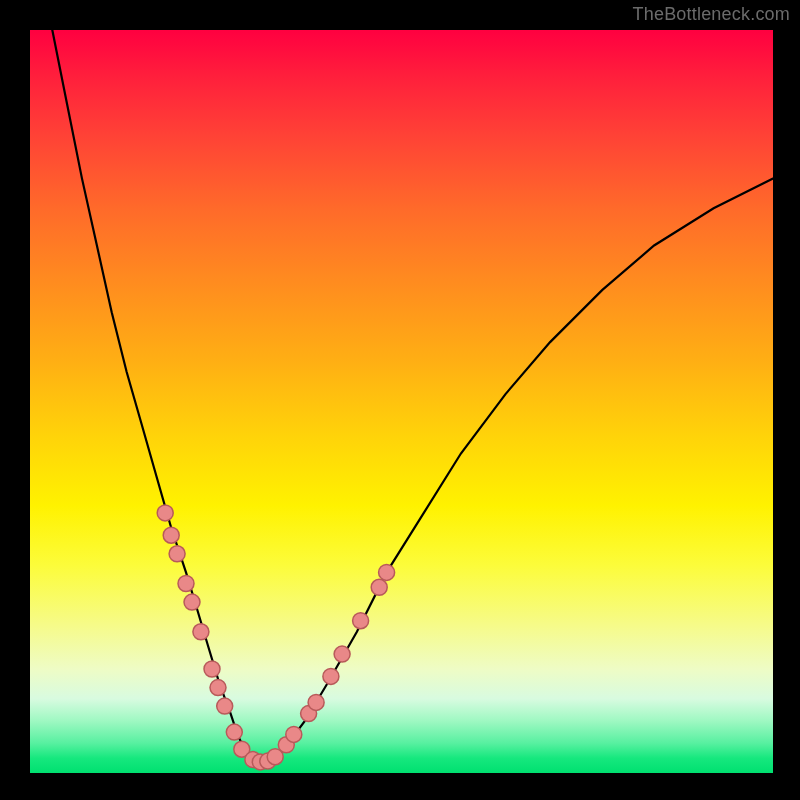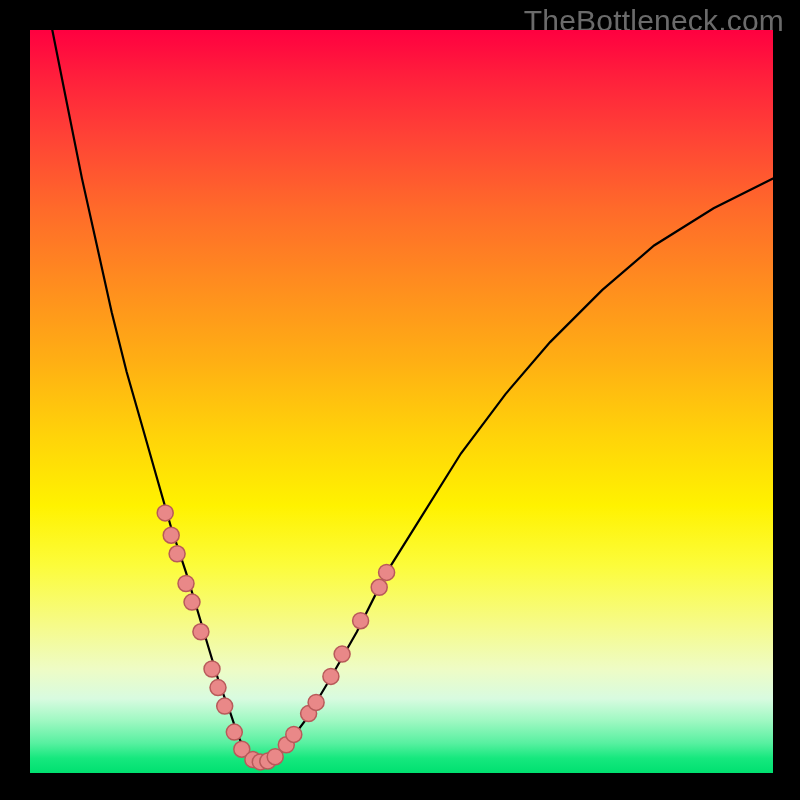--- a/index.html
+++ b/index.html
@@ -67,23 +67,23 @@
     stroke-linecap: round;
   }
   svg circle.marker {
     fill: #e98888;
     stroke: #b85a5a;
     stroke-width: 1.5;
   }
   .watermark {
     position: absolute;
     top: 4px;
-    right: 16px;
+    right: 10px;
     color: #6b6b6b;
-    font-size: 30px;
+    font-size: 18px;
     font-weight: 500;
     letter-spacing: 0.2px;
     user-select: none;
   }
 </style>
 </head>
 <body>
 
 <div class="frame">
   <div class="watermark">TheBottleneck.com</div>

